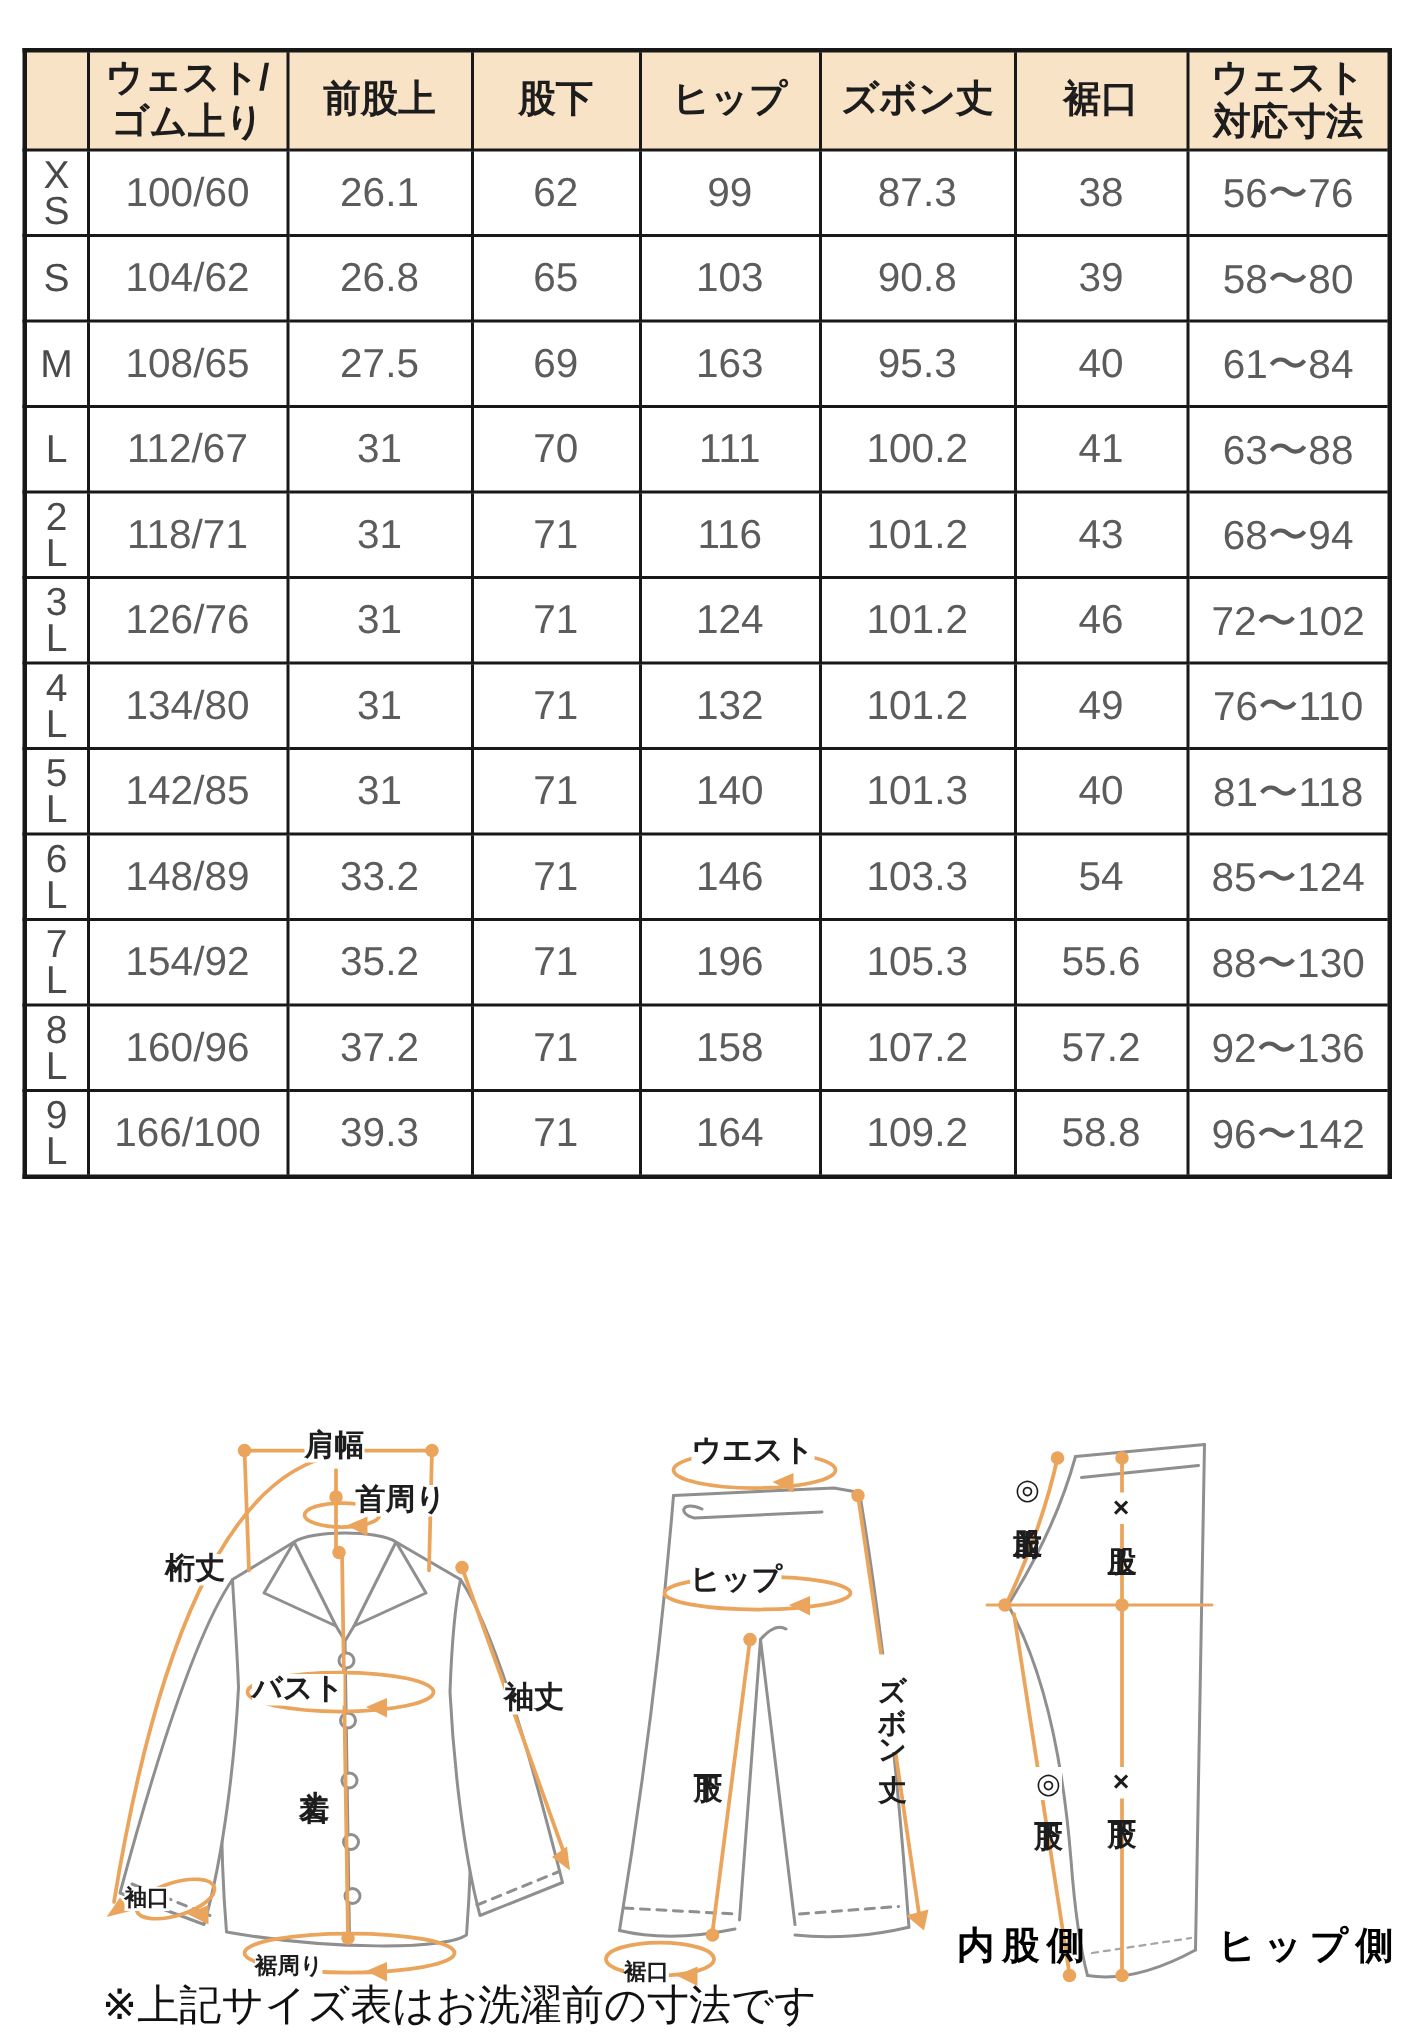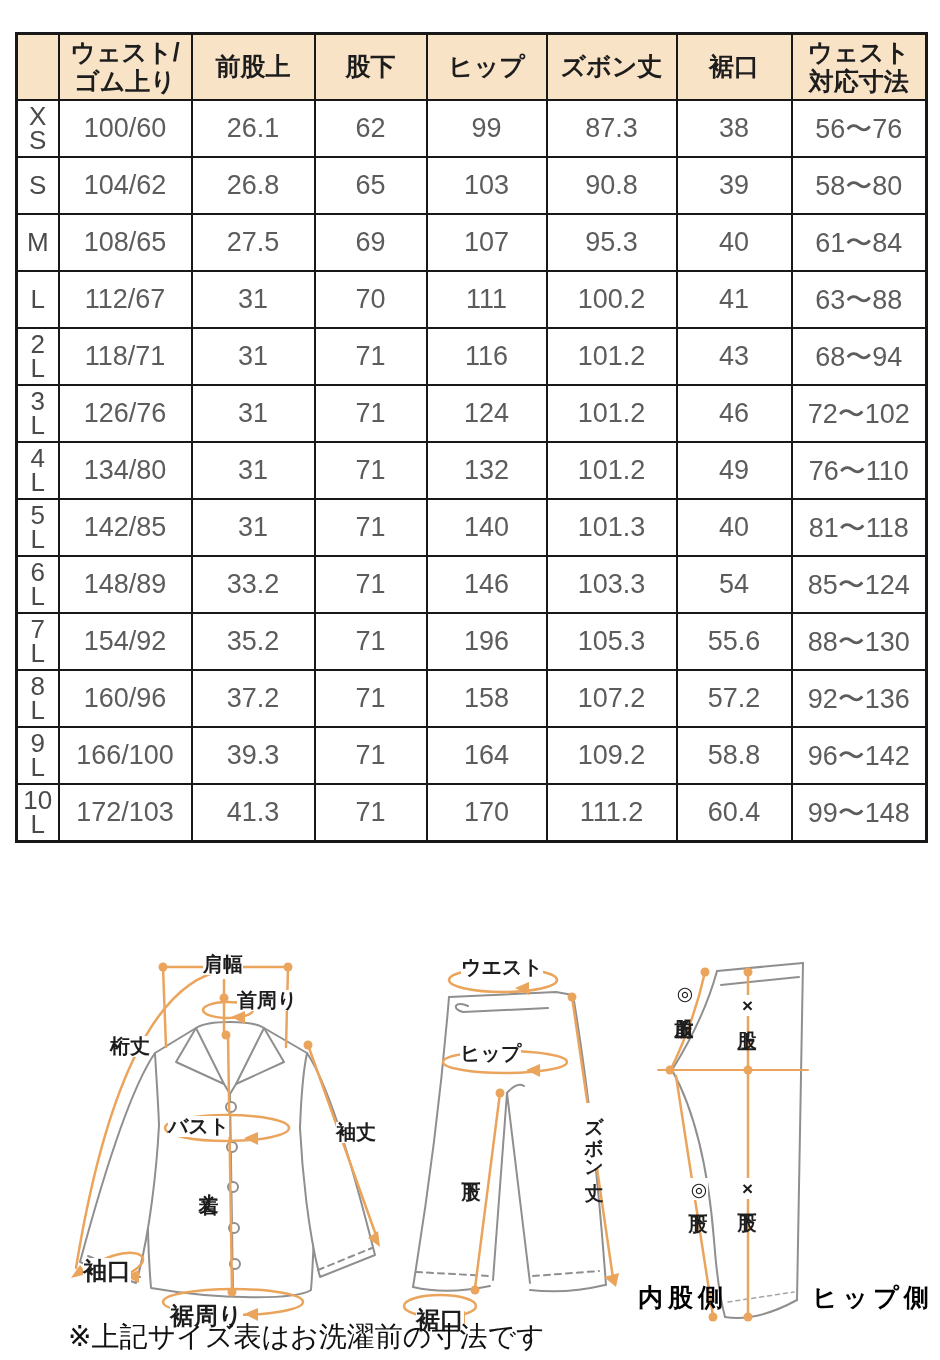--- a/index.html
+++ b/index.html
@@ -27,21 +27,21 @@
   }
   .size-table tbody td{color:#5c5c5c;font-size:27px;font-weight:normal}
   
   .diagrams{position:absolute;left:0;top:940px;width:913px;height:390px}
   .diagrams svg{position:absolute;left:0;top:0}
   .dlabel{
     position:absolute;font-weight:bold;color:#1d1d1d;background:#fff;
     font-size:20px;line-height:1.05;white-space:nowrap;
   }
   .v{writing-mode:vertical-rl;text-orientation:upright}
-  .sm{font-size:24px}
+  .sm{font-size:15px}
   .muted{color:#000000;font-size:25px;letter-spacing:5px;background:transparent}
   
   .note{
     position:absolute;left:68px;top:1318px;
     font-size:28px;font-weight:normal;color:#111;
   }
 </style>
 </head>
 <body>
 
@@ -93,21 +93,21 @@
         <td>90.8</td>
         <td>39</td>
         <td>58〜80</td>
       </tr>
 
       <tr>
         <th>M</th>
         <td>108/65</td>
         <td>27.5</td>
         <td>69</td>
-        <td>107</td>
+        <td>163</td>
         <td>95.3</td>
         <td>40</td>
         <td>61〜84</td>
       </tr>
 
       <tr>
         <th>L</th>
         <td>112/67</td>
         <td>31</td>
         <td>70</td>
@@ -206,31 +206,20 @@
 L</th>
         <td>166/100</td>
         <td>39.3</td>
         <td>71</td>
         <td>164</td>
         <td>109.2</td>
         <td>58.8</td>
         <td>96〜142</td>
       </tr>
 
-      <tr>
-        <th>10
-L</th>
-        <td>172/103</td>
-        <td>41.3</td>
-        <td>71</td>
-        <td>170</td>
-        <td>111.2</td>
-        <td>60.4</td>
-        <td>99〜148</td>
-      </tr>
 
 
     </tbody>
 </table>
 
 <div class="diagrams">
   <svg width="940" height="390" viewBox="0 0 940 390">
 
     <g stroke="#8F8F8F" stroke-width="2" fill="none" stroke-linejoin="round" stroke-linecap="round">
       <path fill="#fff" d="M196,88 L155,113 C147,175 145,275 151,348 C220,360 296,360 311,350 C317,272 315,170 307,113 L264,88 C252,80 208,80 196,88 Z"></path>

